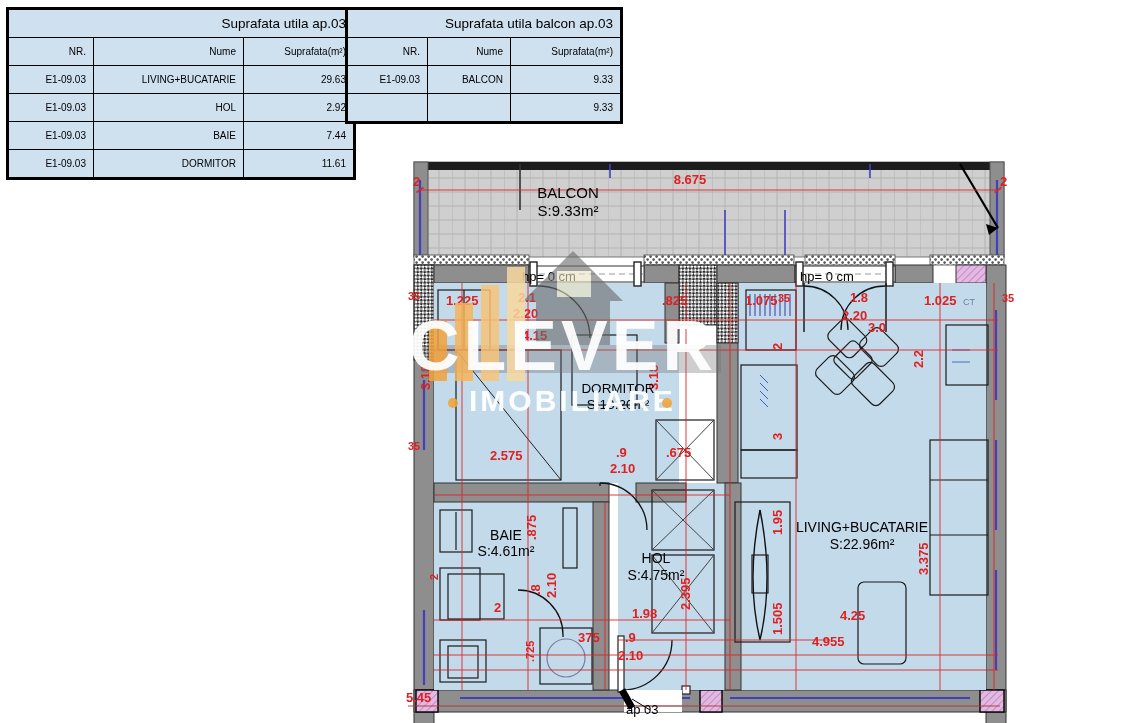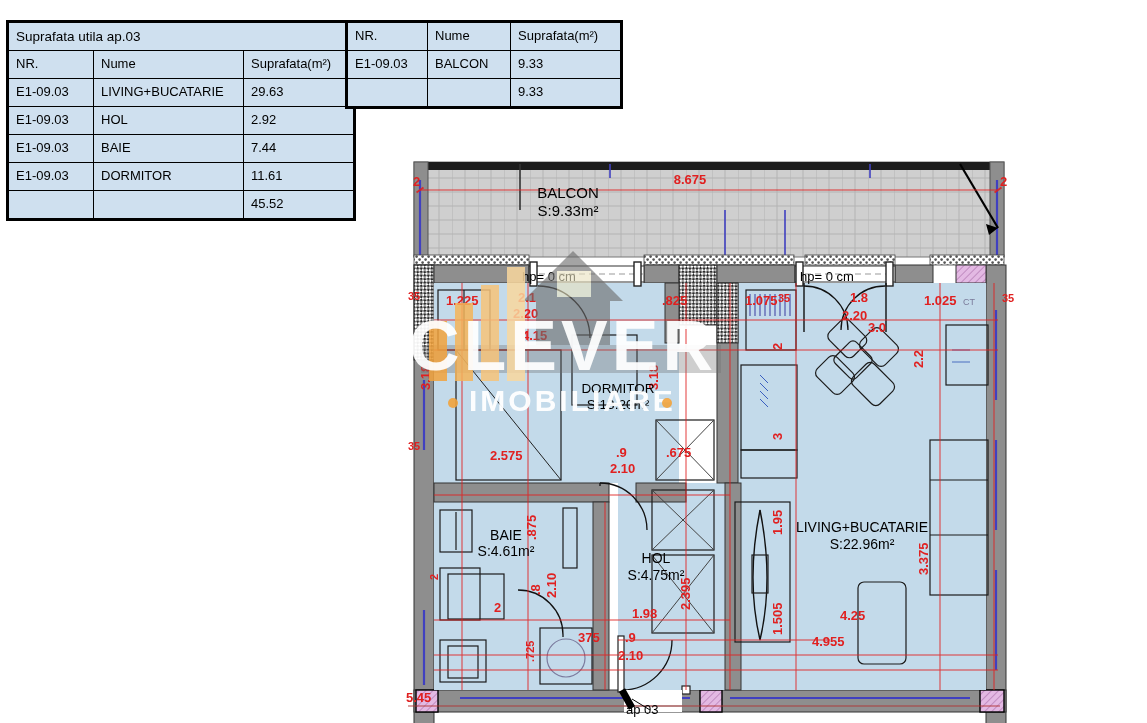--- a/index.html
+++ b/index.html
@@ -1,24 +1,24 @@
 <!DOCTYPE html>
 <html><head>
 <meta charset="utf-8">
 <style>
   html,body{margin:0;padding:0;background:#ffffff;}
   body{width:1147px;height:723px;position:relative;overflow:hidden;
        font-family:"Liberation Sans",sans-serif;}
 
   
-  .tbl-wrap{position:absolute;top:20px;}
+  .tbl-wrap{position:absolute;top:7px;text-align:right;}
   table.area-tbl{border-collapse:collapse;background:#cfe0ef;
         border:3px solid #000;}
   table.area-tbl td{border:1.5px solid #000;background:#cfe0ef;
-        font-size:13px;color:#000;padding:4px 7px;height:19px;
+        font-size:10px;color:#000;padding:4px 7px;height:19px;
         white-space:nowrap;line-height:1.15;}
   table.area-tbl td.title{font-size:13.5px;}
   .t1{left:6px;}
   .t2{left:345px;}
   .t1 .c0{width:70px;}
   .t1 .c1{width:135px;}
   .t1 .c2{width:95px;}
   .t2 .c0{width:65px;}
   .t2 .c1{width:68px;}
   .t2 .c2{width:95px;}
@@ -58,32 +58,30 @@
     <tr>
       <td>E1-09.03</td>
       <td>BAIE</td>
       <td>7.44</td>
     </tr>
     <tr>
       <td>E1-09.03</td>
       <td>DORMITOR</td>
       <td>11.61</td>
     </tr>
-    <tr>
-      <td></td>
-      <td></td>
-      <td>45.52</td>
-    </tr>
   </tbody>
     </table>
 </div>
 
 <div class="tbl-wrap t2">
   <table class="area-tbl">
     <tbody>
+        <tr>
+      <td class="title" colspan="3">Suprafata utila balcon ap.03</td>
+    </tr>
     <tr>
       <td class="c0">NR.</td>
       <td class="c1">Nume</td>
       <td class="c2">Suprafata(m²)</td>
     </tr>
     <tr>
       <td>E1-09.03</td>
       <td>BALCON</td>
       <td>9.33</td>
     </tr>

